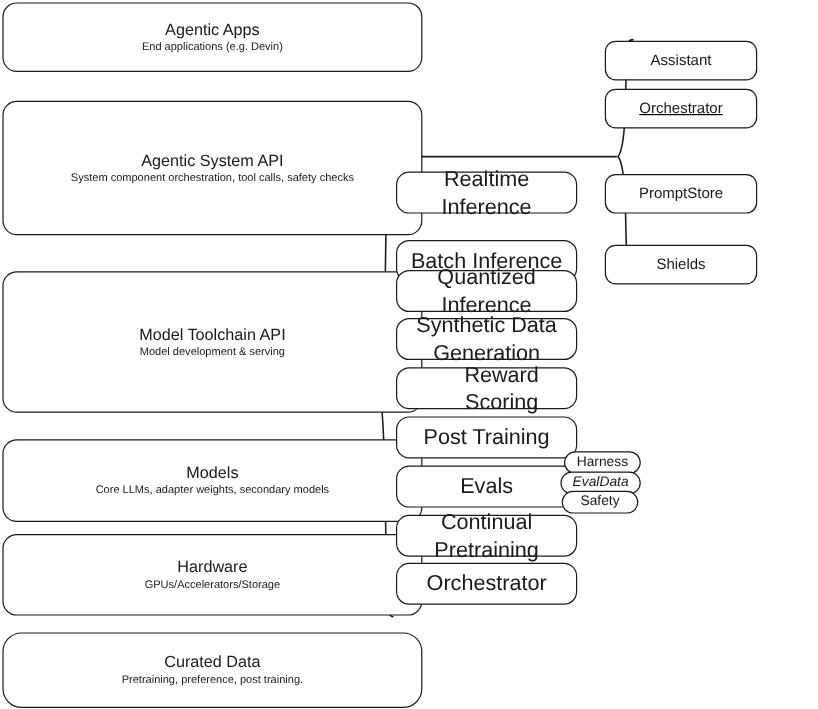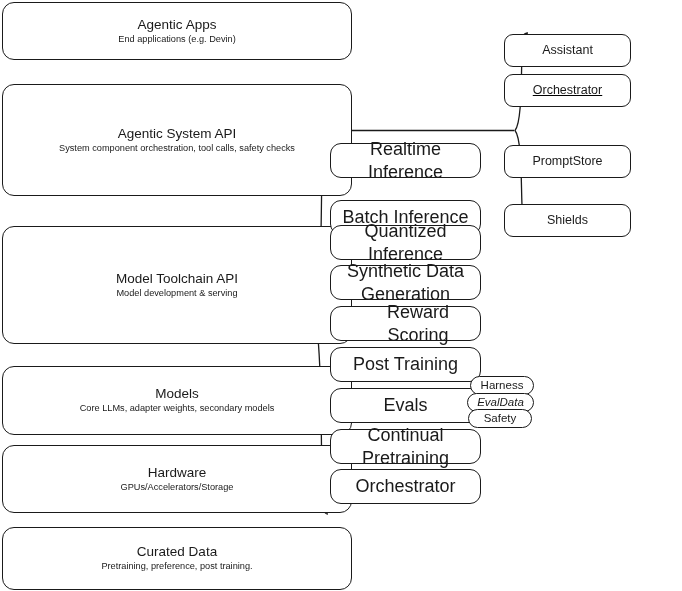--- a/index.html
+++ b/index.html
@@ -133,21 +133,21 @@
   <div class="box layer" style="top:366px; height:69px;">
     <div class="title">Models</div>
     <div class="subtitle">Core LLMs, adapter weights, secondary models</div>
   </div>
 
   <div class="box layer" style="top:445px; height:68px;">
     <div class="title">Hardware</div>
     <div class="subtitle">GPUs/Accelerators/Storage</div>
   </div>
 
-  <div class="box layer" style="top:527px; height:63px;">
+  <div class="box layer" style="top:527px; height:63px;border-radius:16px;">
     <div class="title">Curated Data</div>
     <div class="subtitle">Pretraining, preference, post training.</div>
   </div>
 
   <div class="box cap" style="top:143px;">
     <div class="title">Realtime Inference</div>
   </div>
   <div class="box cap" style="top:200px;">
     <div class="title">Batch Inference</div>
   </div>

